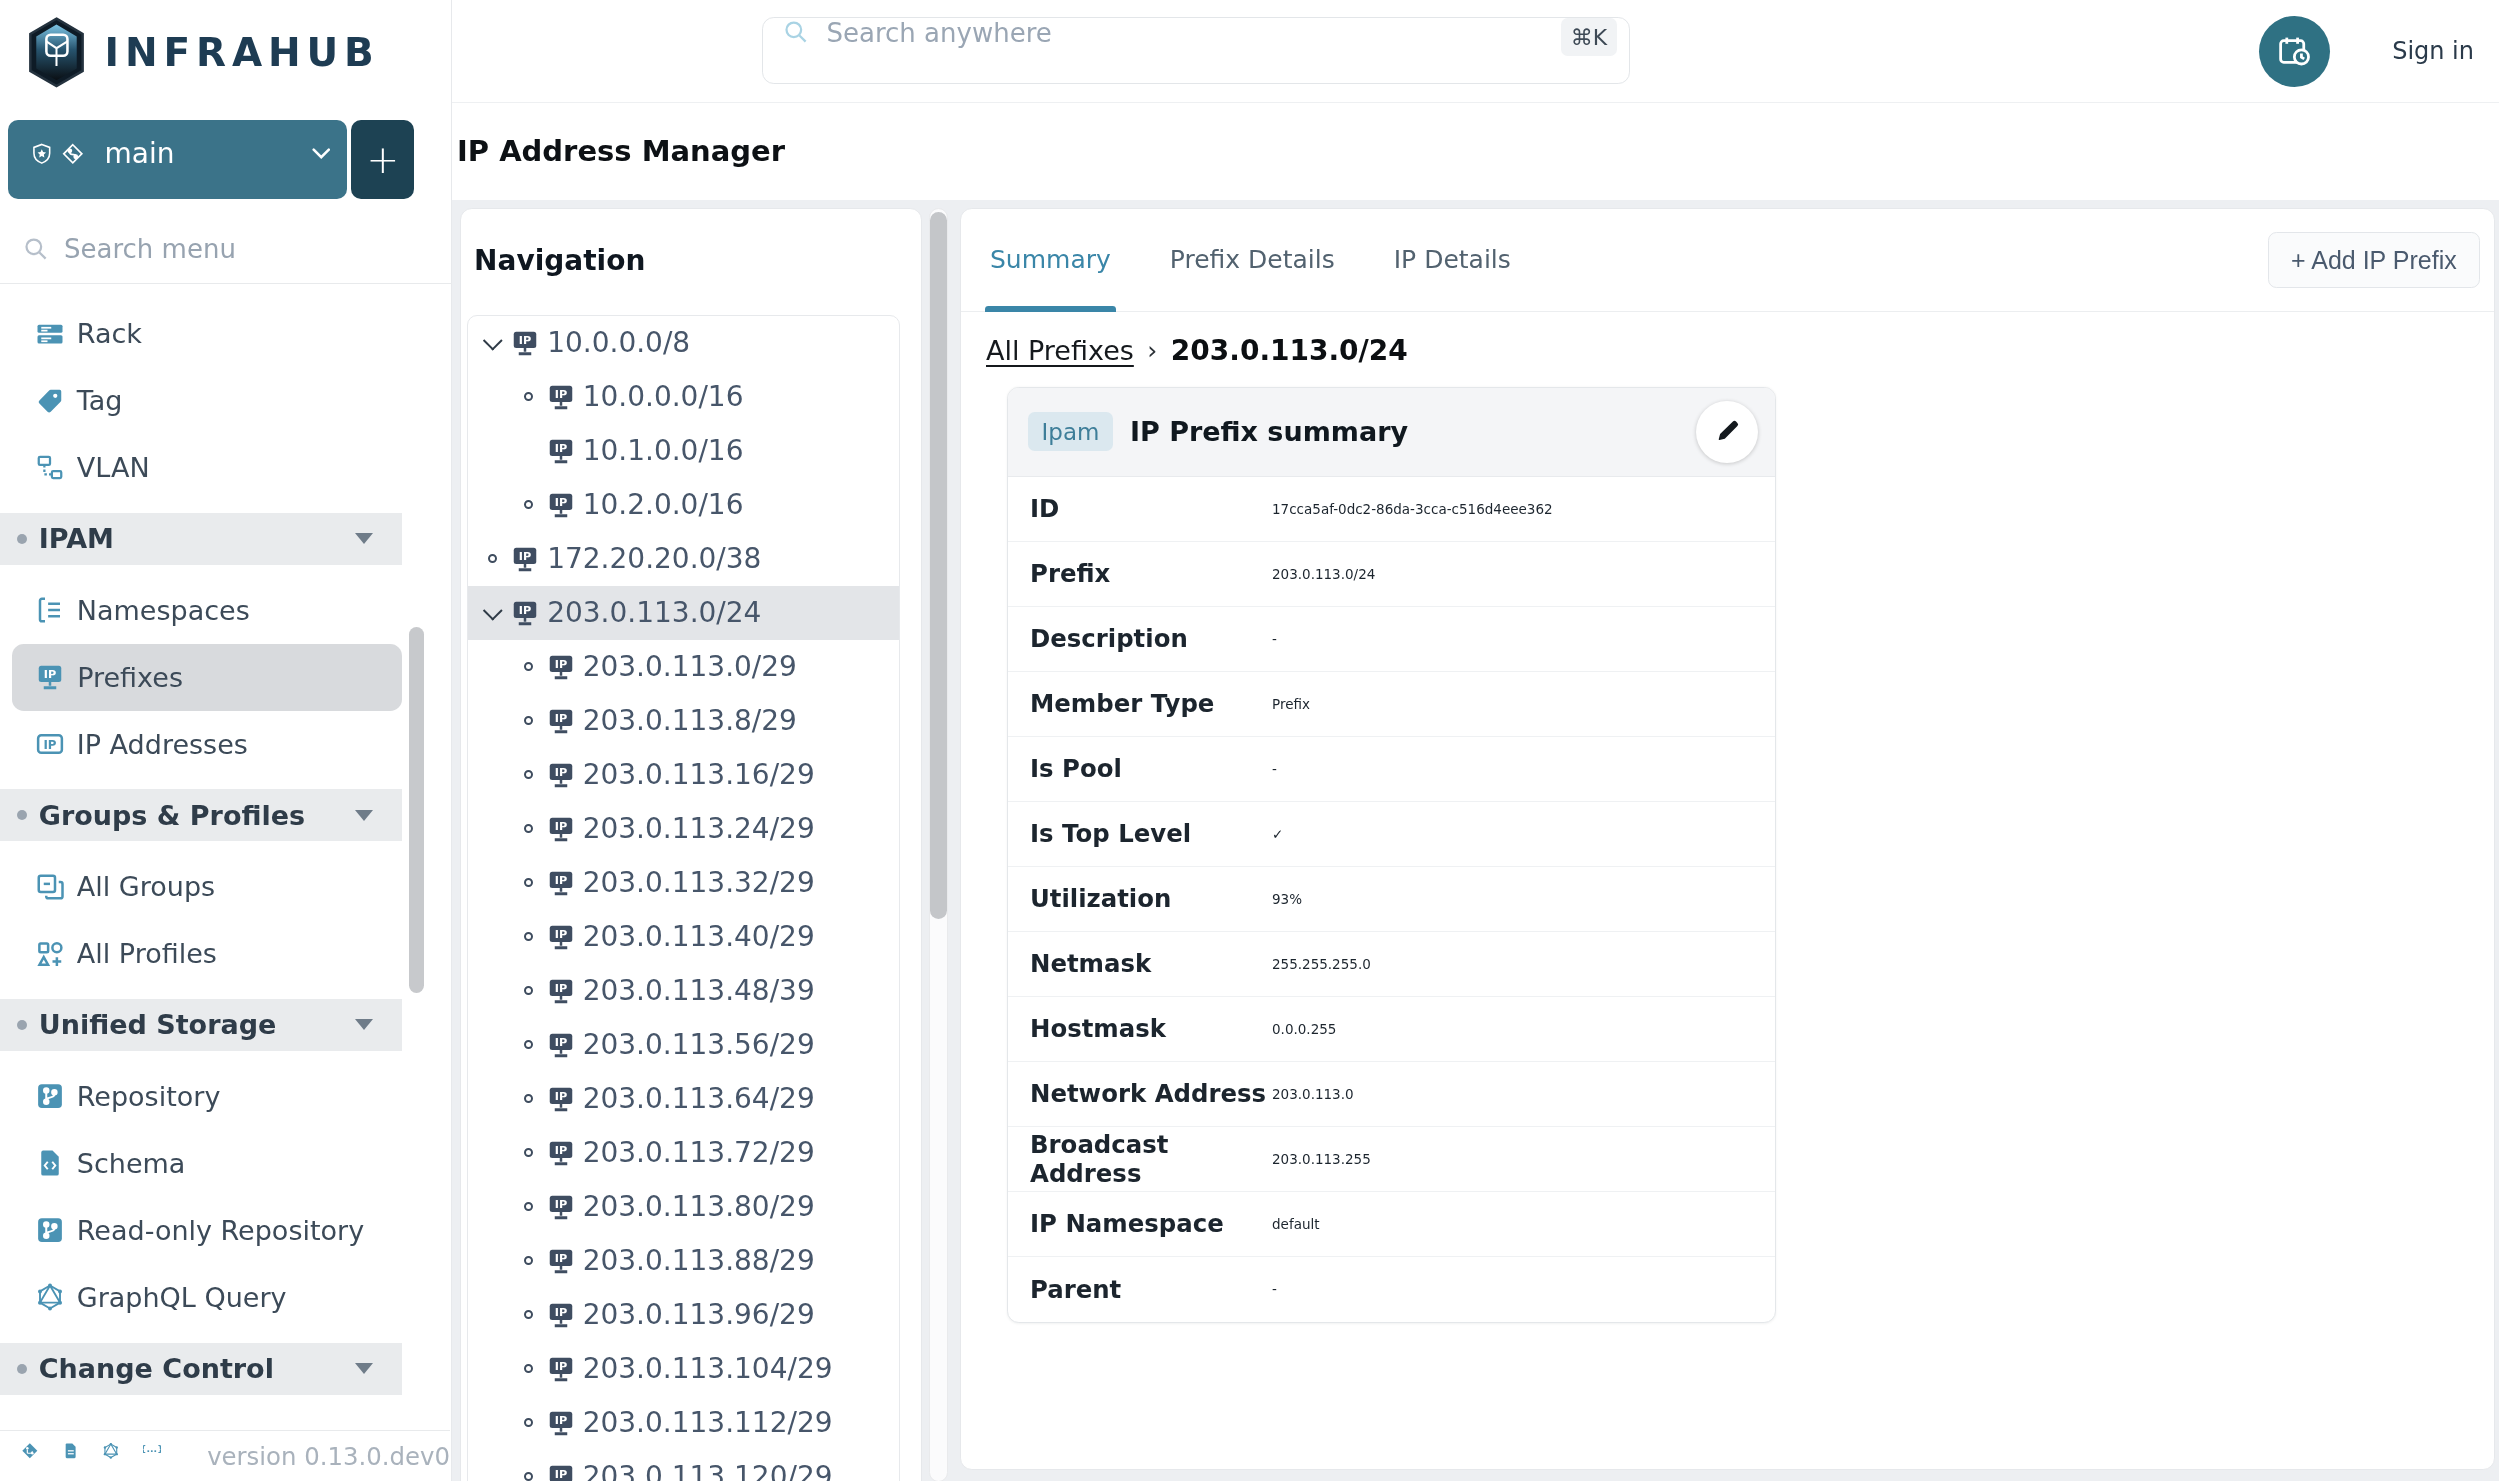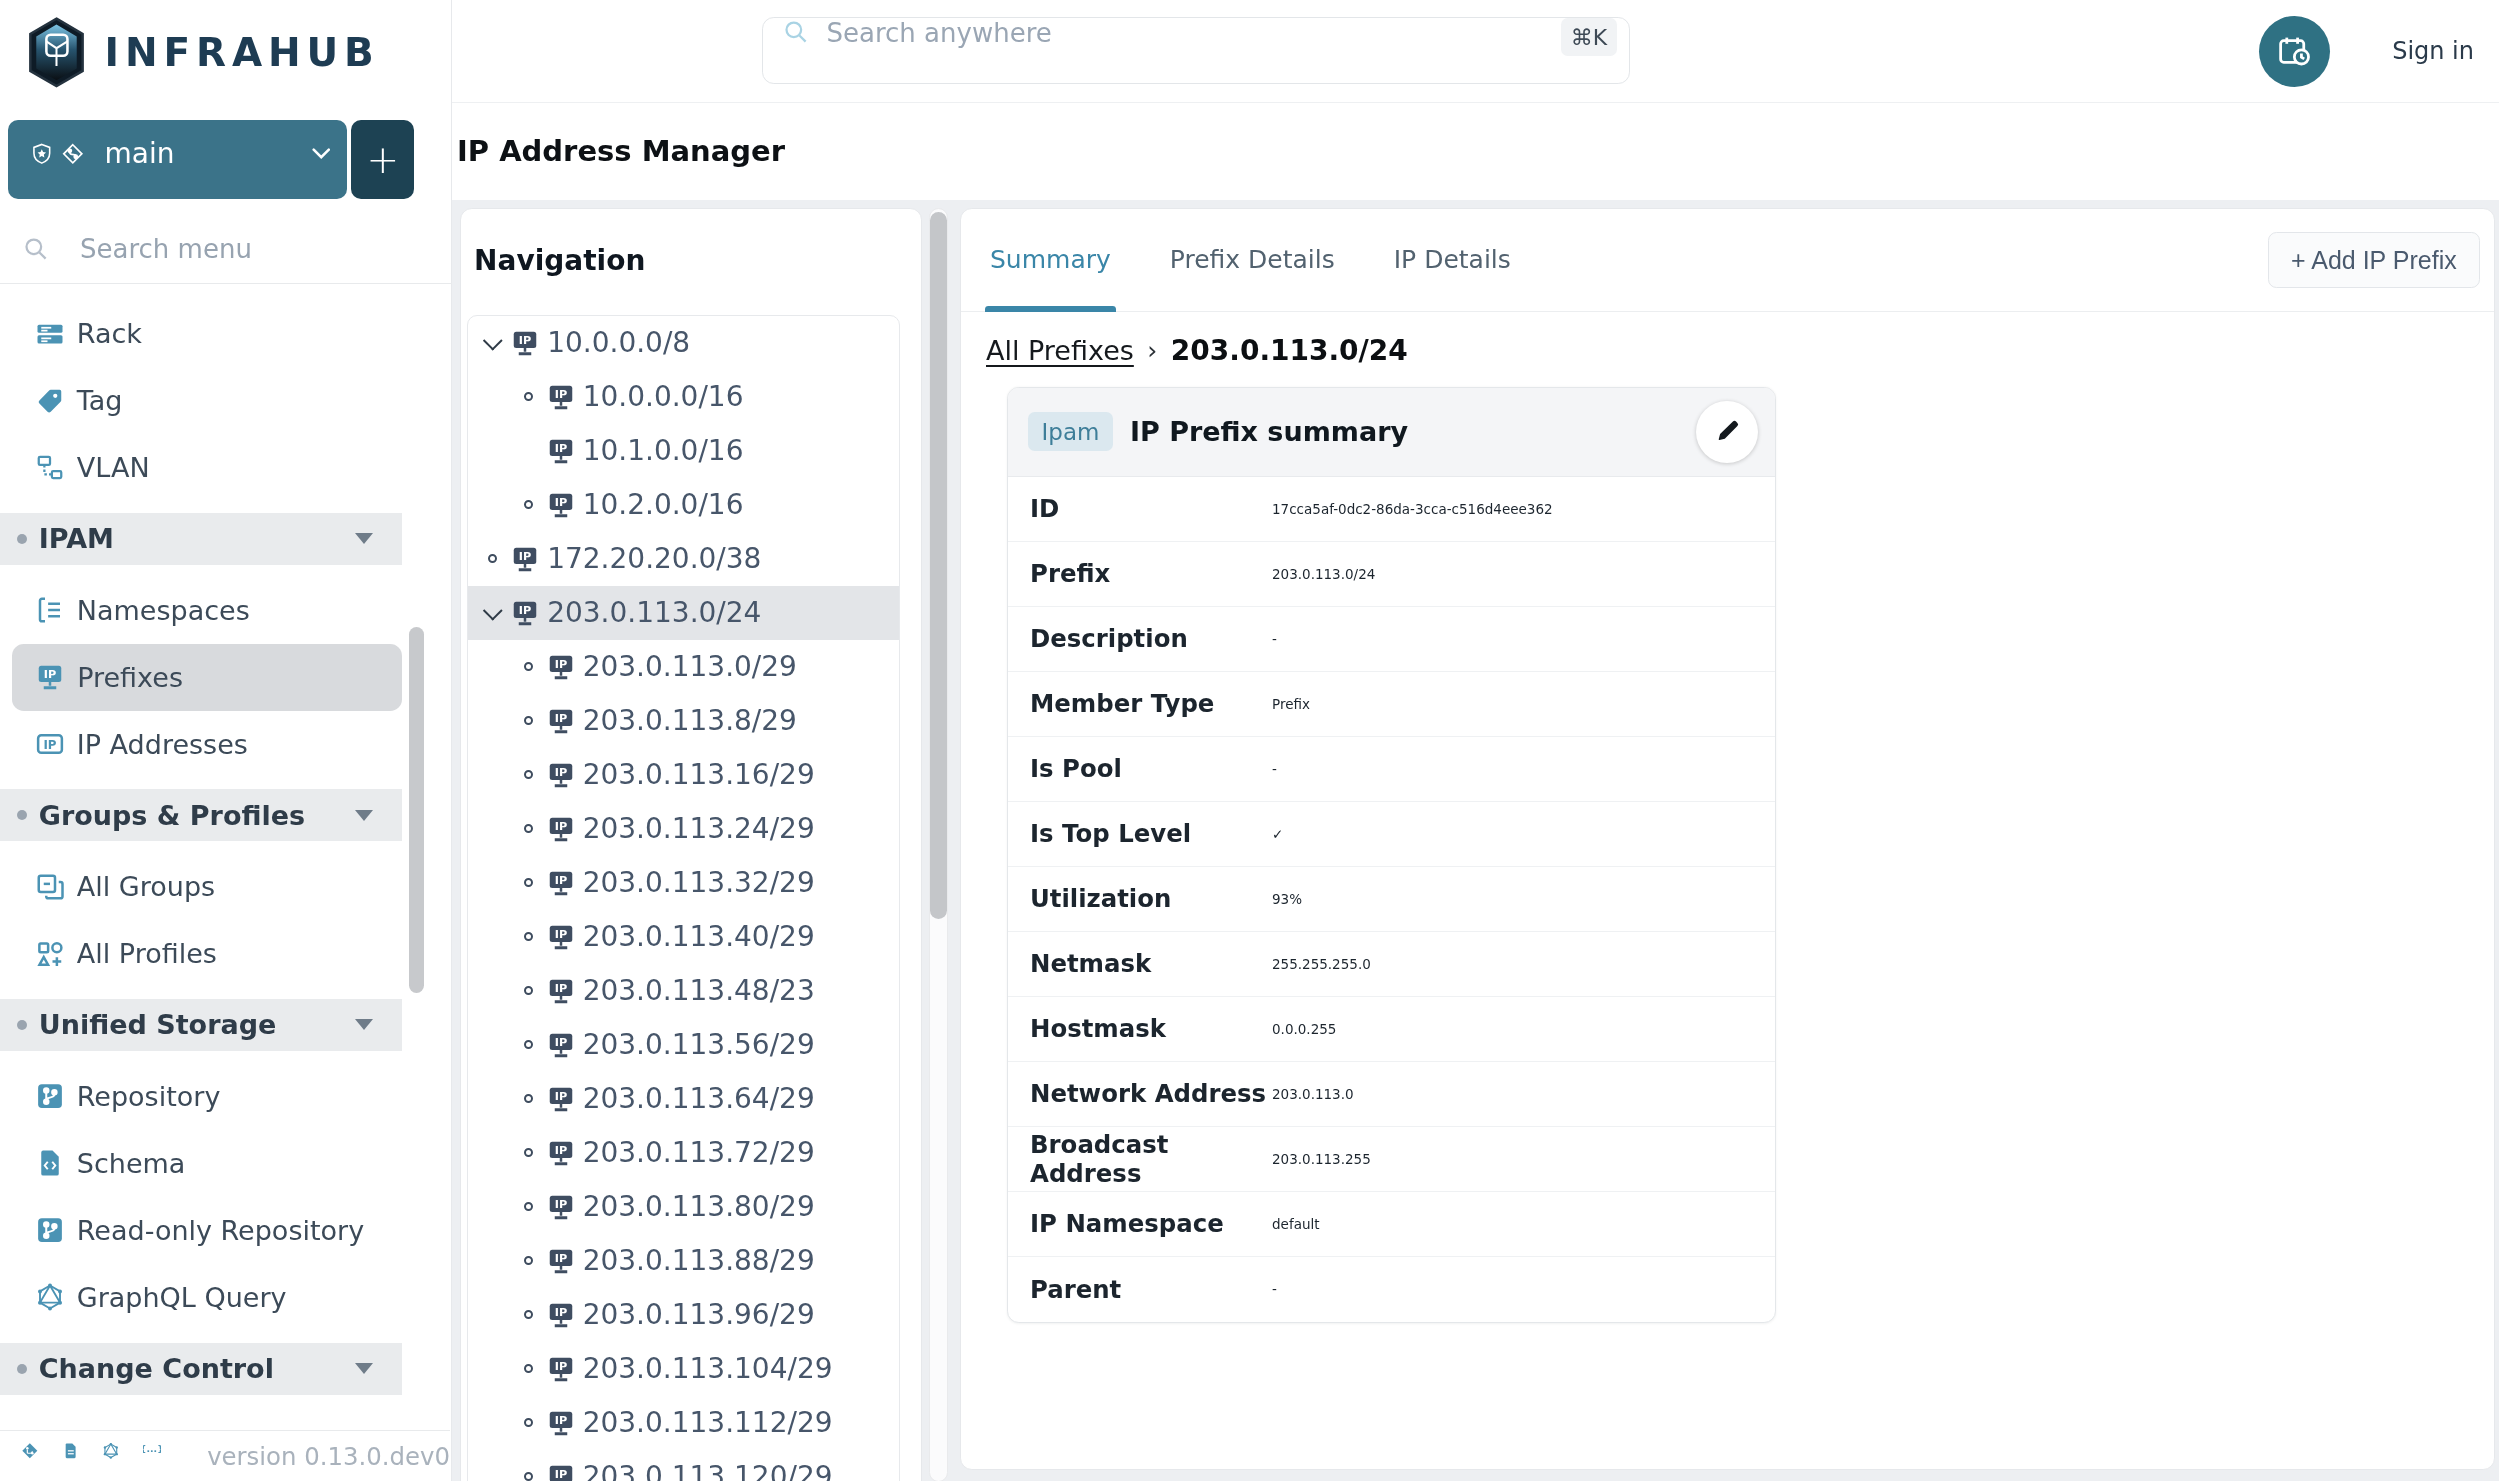--- a/index.html
+++ b/index.html
@@ -14,21 +14,21 @@
   .brand-text { font-size:39px; font-weight:800; letter-spacing:5.9px; color:#1e3c53; }
 
   .branch-select { position:absolute; left:8.4px; top:120px; width:406px; height:79px; display:flex; gap:4.2px; }
   .branch-main { flex:1; background:#3b7389; border-radius:10px; display:flex; align-items:center; padding:0 17px 12px 22px; color:#fff; }
   .branch-main .ic { width:23.6px; height:23.6px; margin-right:6.7px; color:#fff; }
   .branch-name { font-size:28px; margin-left:13.5px; color:#fff; }
   .branch-chevron { margin-left:auto; width:18.5px; height:11.8px; }
   .branch-chevron svg { display:block; }
   .branch-add { width:63px; background:#1d4253; border-radius:10px; color:#fff; font-size:39px; font-weight:300; display:flex; align-items:center; justify-content:center; cursor:pointer; }
 
-  .menu-search { position:absolute; left:0; top:214px; width:452px; height:70px; border-bottom:1.7px solid #e8eaec; display:flex; align-items:center; padding-left:22px; gap:31px; }
+  .menu-search { position:absolute; left:0; top:214px; width:452px; height:70px; border-bottom:1.7px solid #e8eaec; display:flex; align-items:center; padding-left:22px; gap:15px; }
   .menu-search .ic { width:27px; height:27px; color:#b6bfca; }
   .menu-search-text { font-size:26px; color:#97a3b0; }
 
   .sidebar-menu { position:absolute; left:0; top:300px; bottom:52px; width:452px; overflow:hidden; }
   .menu-item { height:67px; display:flex; align-items:center; padding-left:35px; margin-right:50px; cursor:pointer; }
   .menu-item .ic { width:30px; height:30px; color:#4b93b4; margin-right:11.8px; flex:0 0 auto; }
   .menu-item-label { font-size:27px; color:#3c4a58; }
   .menu-item.selected { background:#d8dadd; border-radius:11.8px; margin-left:11.8px; padding-left:23.6px; }
   .menu-section { height:52px; margin:11.8px 50px 11.8px 0; background:#e9ebed; display:flex; align-items:center; padding:0 29px 0 17px; cursor:pointer; }
   .menu-section .bullet { width:10px; height:10px; border-radius:50%; background:#9aa4af; margin-right:11.8px; flex:0 0 auto; }
@@ -527,21 +527,21 @@
             <div class="tree-item lvl1">
               <span class="tree-expander">
                 <span class="tree-dot"></span>
               </span>
               <span class="ic"><svg viewBox="0 0 24 24">
                   <rect x="3" y="3" width="18" height="13" rx="2" fill="currentColor"></rect>
                   <text x="12" y="12.8" font-size="9" font-weight="bold" fill="#fff" text-anchor="middle" font-family="inherit">IP</text>
                   <line x1="12" y1="16" x2="12" y2="19" stroke="currentColor" stroke-width="2"></line>
                   <line x1="7" y1="20.6" x2="17" y2="20.6" stroke="currentColor" stroke-width="2.4"></line>
                 </svg></span>
-              <span class="tree-label">203.0.113.48/23</span>
+              <span class="tree-label">203.0.113.48/39</span>
             </div>
             <div class="tree-item lvl1">
               <span class="tree-expander">
                 <span class="tree-dot"></span>
               </span>
               <span class="ic"><svg viewBox="0 0 24 24">
                   <rect x="3" y="3" width="18" height="13" rx="2" fill="currentColor"></rect>
                   <text x="12" y="12.8" font-size="9" font-weight="bold" fill="#fff" text-anchor="middle" font-family="inherit">IP</text>
                   <line x1="12" y1="16" x2="12" y2="19" stroke="currentColor" stroke-width="2"></line>
                   <line x1="7" y1="20.6" x2="17" y2="20.6" stroke="currentColor" stroke-width="2.4"></line>

